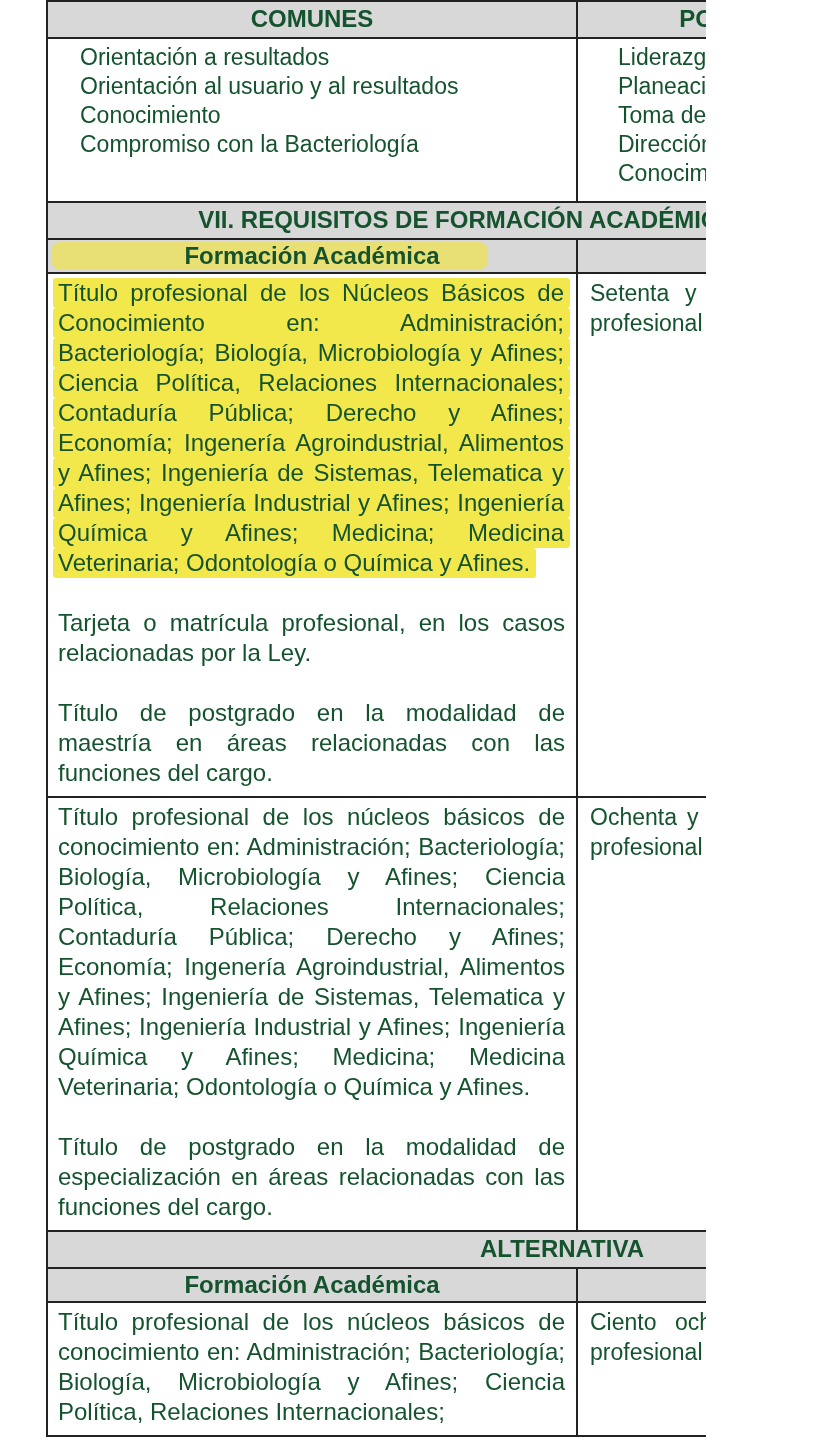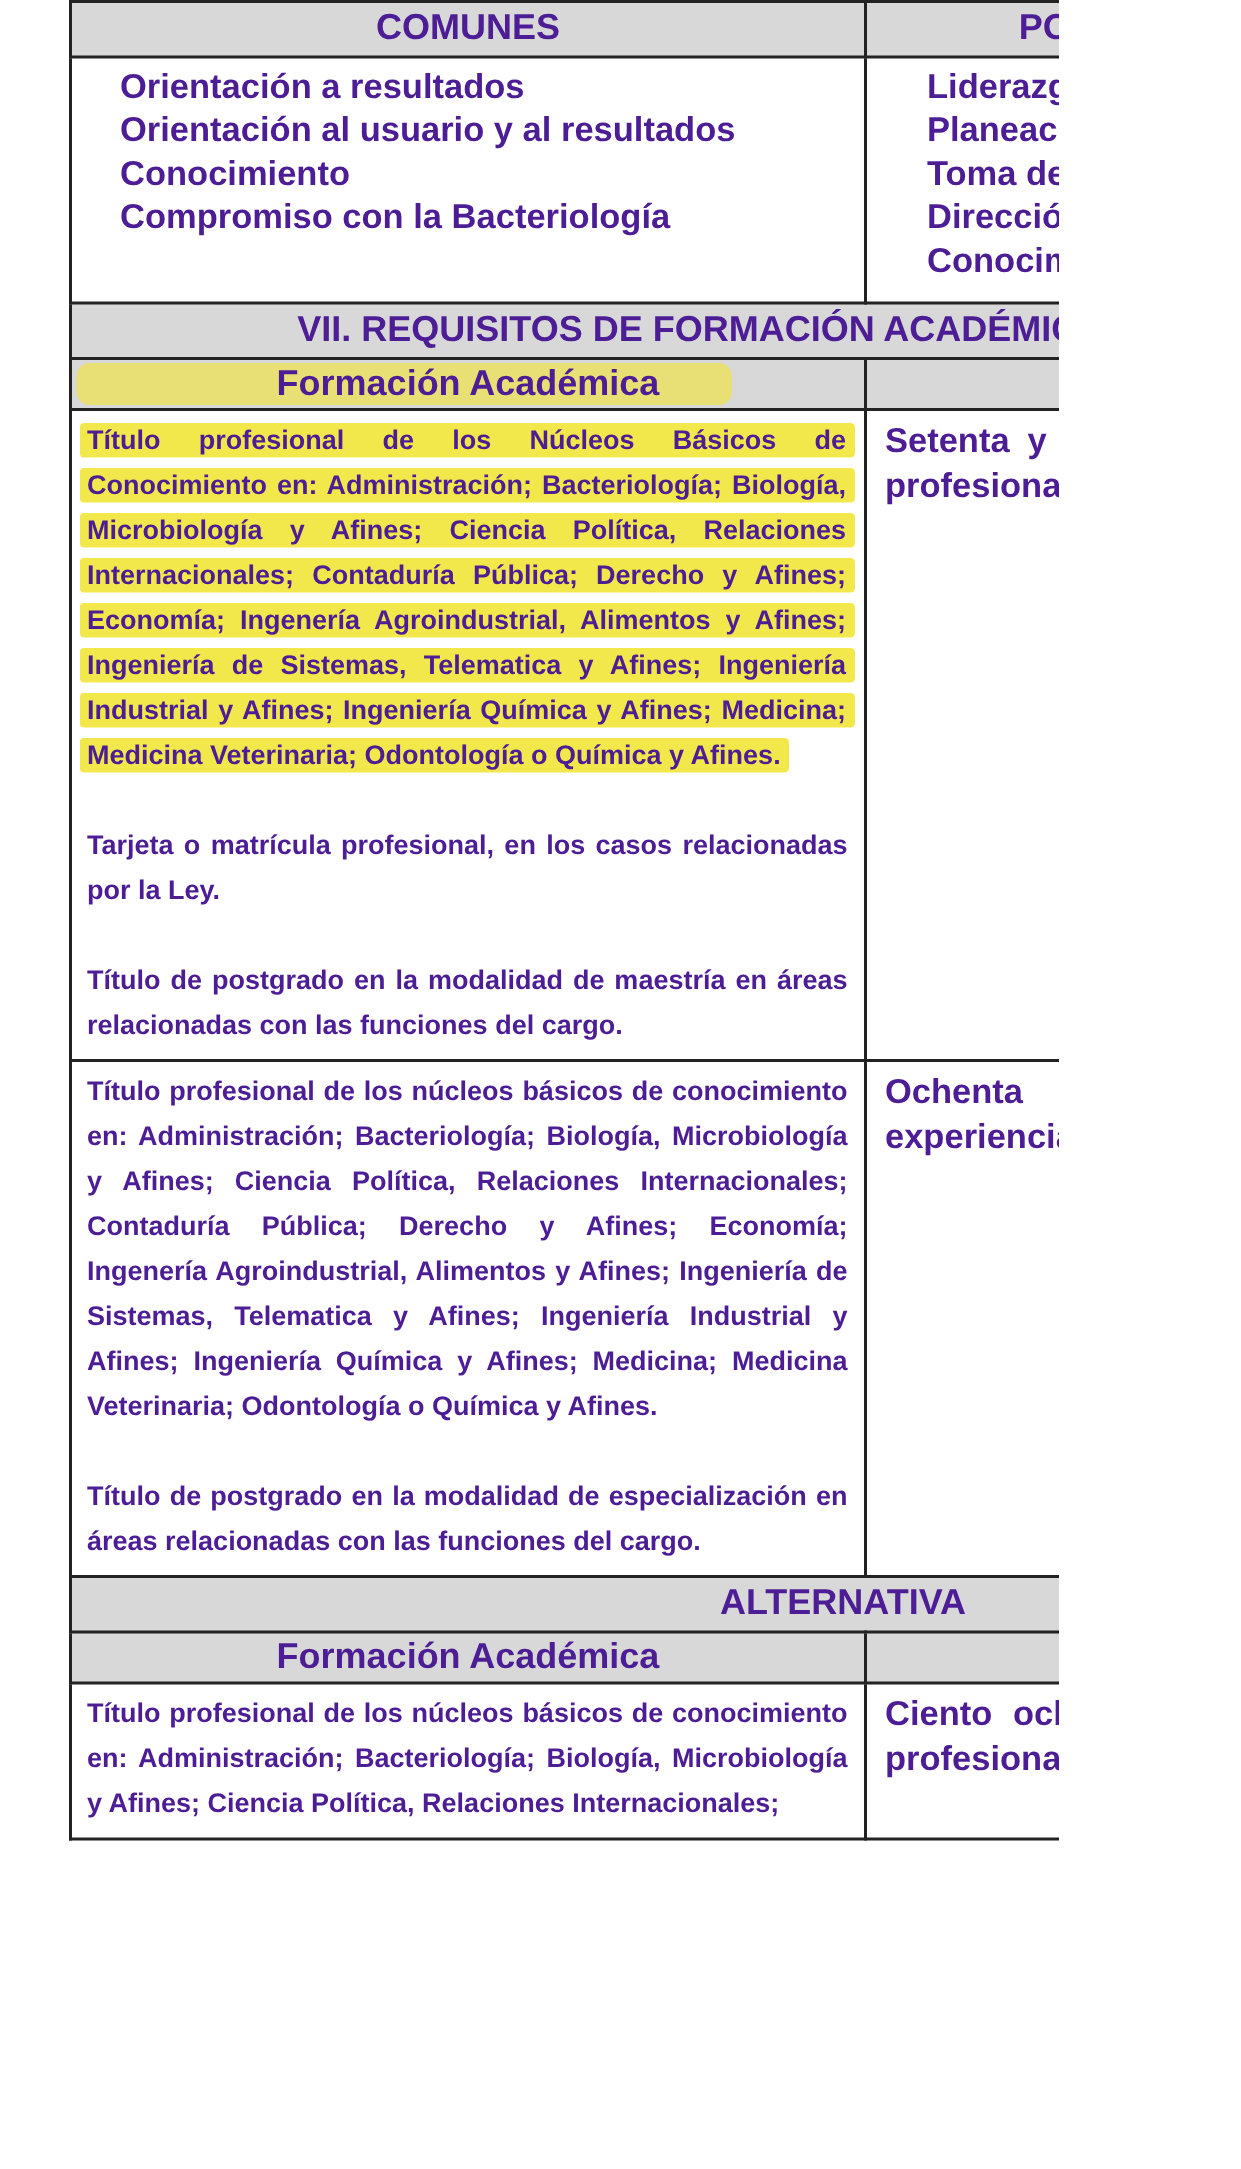--- a/index.html
+++ b/index.html
@@ -3,34 +3,34 @@
 <meta charset="utf-8">
 <style>
   html, body { margin: 0; padding: 0; background: #ffffff; }
   .page {
     position: relative;
     width: 706px;
     height: 1446px;
     overflow: hidden;
     background: #ffffff;
     font-family: "Liberation Sans", "DejaVu Sans", sans-serif;
-    color: #4c1d95;
+    color: #14532d;
   }
   table.doc-table {
     position: absolute;
     left: 46px;
     top: 0;
     width: 1030px;
     table-layout: fixed;
     border-collapse: collapse;
   }
   .doc-table td, .doc-table th {
     border: 2px solid #222222;
     vertical-align: top;
-    font-weight: bold;
+    font-weight: normal;
     text-align: left;
   }
   .gray { background: #d8d8d8; }
   th.band {
     font-weight: bold;
     text-align: center;
     vertical-align: middle;
     font-size: 24px;
     line-height: 26px;
     height: 32px;
@@ -39,21 +39,21 @@
   th.colhead { height: 29px; margin-left: 44px; }
   td.list-cell {
     padding: 4px 8px 42px 32px;
     font-size: 23px;
     line-height: 29px;
   }
   td.list-cell.rlist { padding-left: 40px; padding-bottom: 4px; }
   .list-cell div { white-space: nowrap; }
   td.req-cell {
     padding: 4px 11px 8px 10px;
-    font-size: 18px;
+    font-size: 24px;
     line-height: 30px;
     margin-left: 28px;
   }
   td.exp-cell {
     padding: 4px 12px 8px 12px;
     font-size: 23px;
     line-height: 30px;
   }
   p.just {
     margin: 0;

